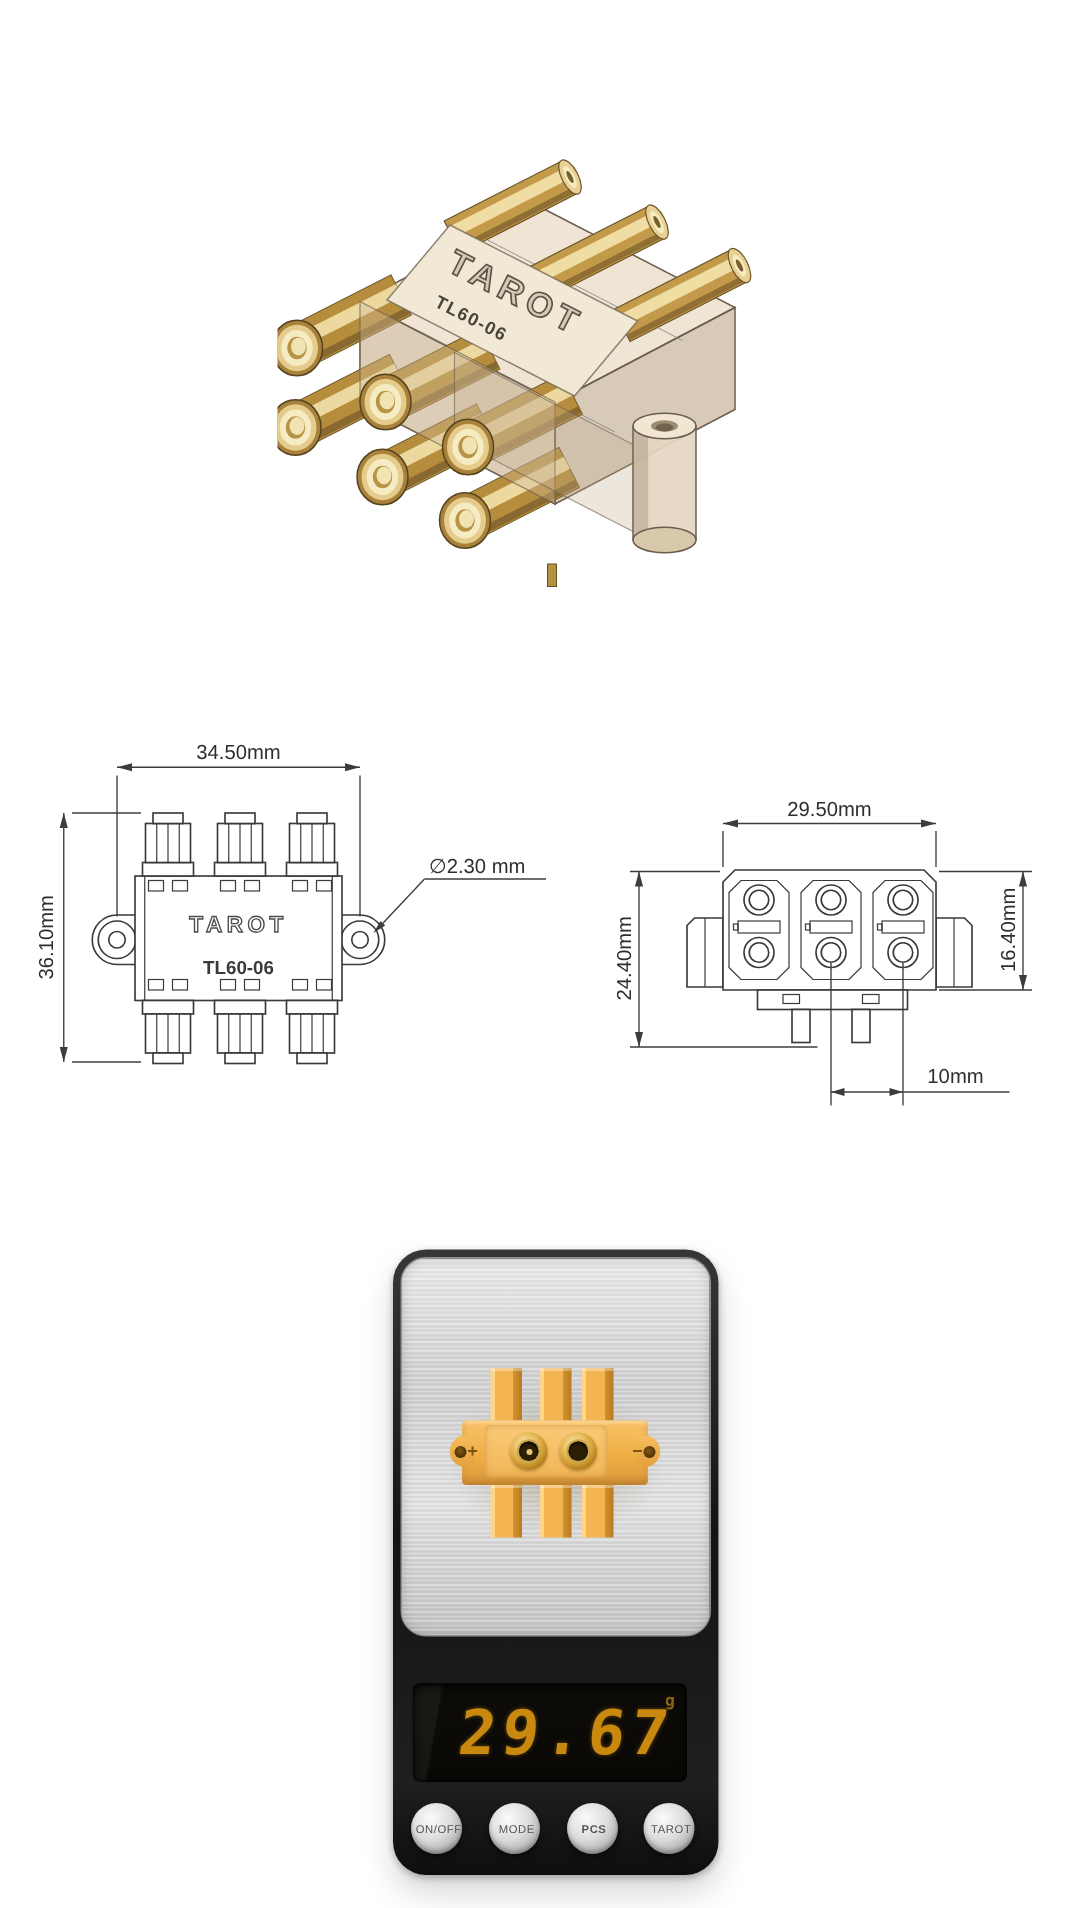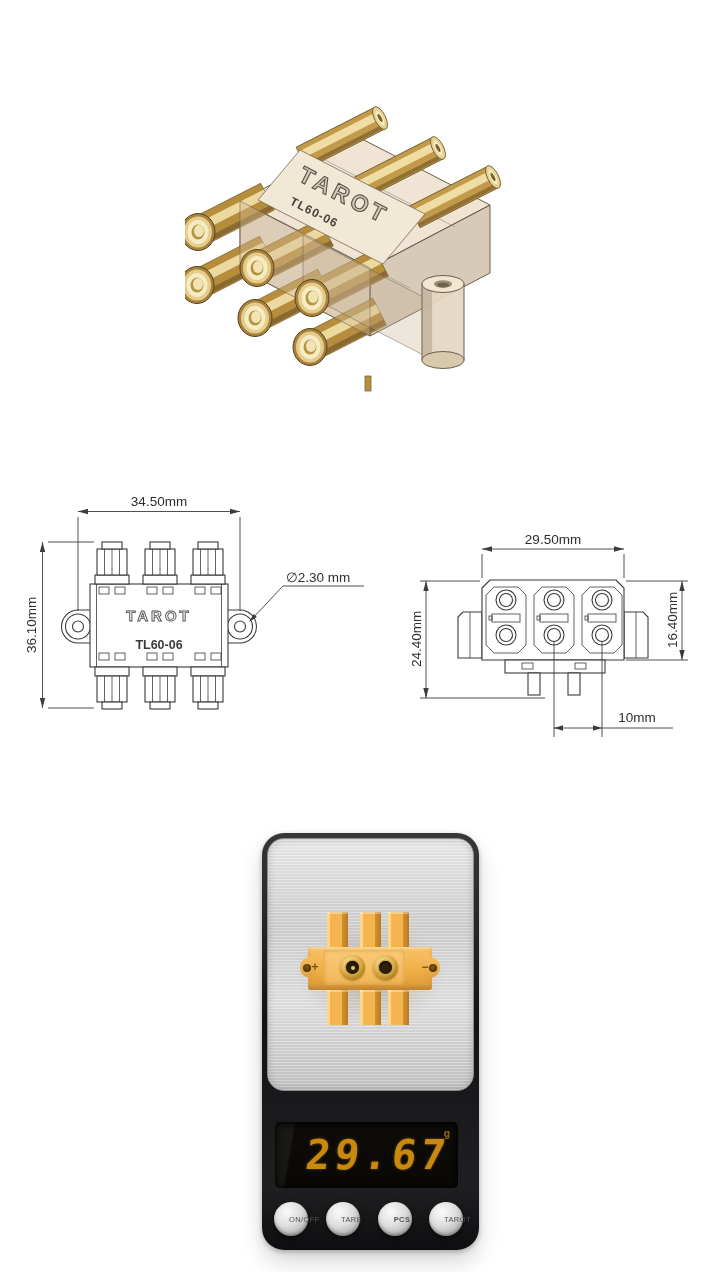--- a/index.html
+++ b/index.html
@@ -32,21 +32,21 @@
                 linear-gradient(180deg,#0e0c08,#0a0805);
      box-shadow:inset 0 2px 8px #000, inset 0 0 2px #000;}
   .lcd-digits{position:absolute;right:9px;bottom:9px;font-family:"DejaVu Sans Mono",monospace;
      font-weight:bold;font-size:41px;color:#c9880e;letter-spacing:4px;transform:skewX(-7deg);
      text-shadow:0 0 3px rgba(222,152,24,0.45);}
   .lcd-unit{position:absolute;right:8px;top:5px;font-size:11px;color:#8a650f;
      font-family:"DejaVu Sans Mono",monospace;font-weight:bold;}
   .btn{width:34px;height:34px;border-radius:50%;top:369px;
      background:radial-gradient(circle at 38% 30%, #fbfbfb, #dcdcdd 45%, #a9a9ab 80%, #8e8e90);
      box-shadow:inset 0 -2px 3px rgba(0,0,0,0.28), 0 2px 4px rgba(0,0,0,0.5);}
-  .btn span{position:absolute;left:15px;right:0;top:13px;text-align:center;font-size:7.5px;
+  .btn span{position:absolute;left:3px;right:0;top:13px;text-align:center;font-size:7.5px;
      color:#54545ا6;color:#545456;letter-spacing:0.4px;}
 
   
   .conn{left:40px;top:79px;width:136px;height:113px;}
   .conn-shadow{left:-4px;top:14px;width:146px;height:92px;border-radius:14px;
      background:radial-gradient(ellipse at 50% 55%, rgba(120,95,45,0.35), rgba(120,95,45,0) 70%);
      filter:blur(3px);}
   .prong{width:21px;height:35px;
      background:linear-gradient(90deg,#ffd687 0 3px,#f3b451 3px 72%,#d2922f 72%,#b97b22);
      box-shadow:inset 0 2px 0 rgba(255,255,255,0.35);}
@@ -426,21 +426,21 @@
 
     <div class="abs lcd-win">
       <div class="lcd-unit">g</div>
       <div class="lcd-digits">29.67</div>
     </div>
 
     <div class="abs btn" style="left:12px;">
         <span>ON/OFF</span>
       </div>
     <div class="abs btn" style="left:64px;">
-        <span>TARE</span>
+        <span>MODE</span>
       </div>
     <div class="abs btn" style="left:115.5px;font-weight:bold;">
         <span>PCS</span>
       </div>
     <div class="abs btn" style="left:167px;">
         <span>TAROT</span>
       </div>
   </div>
 
 </div>

